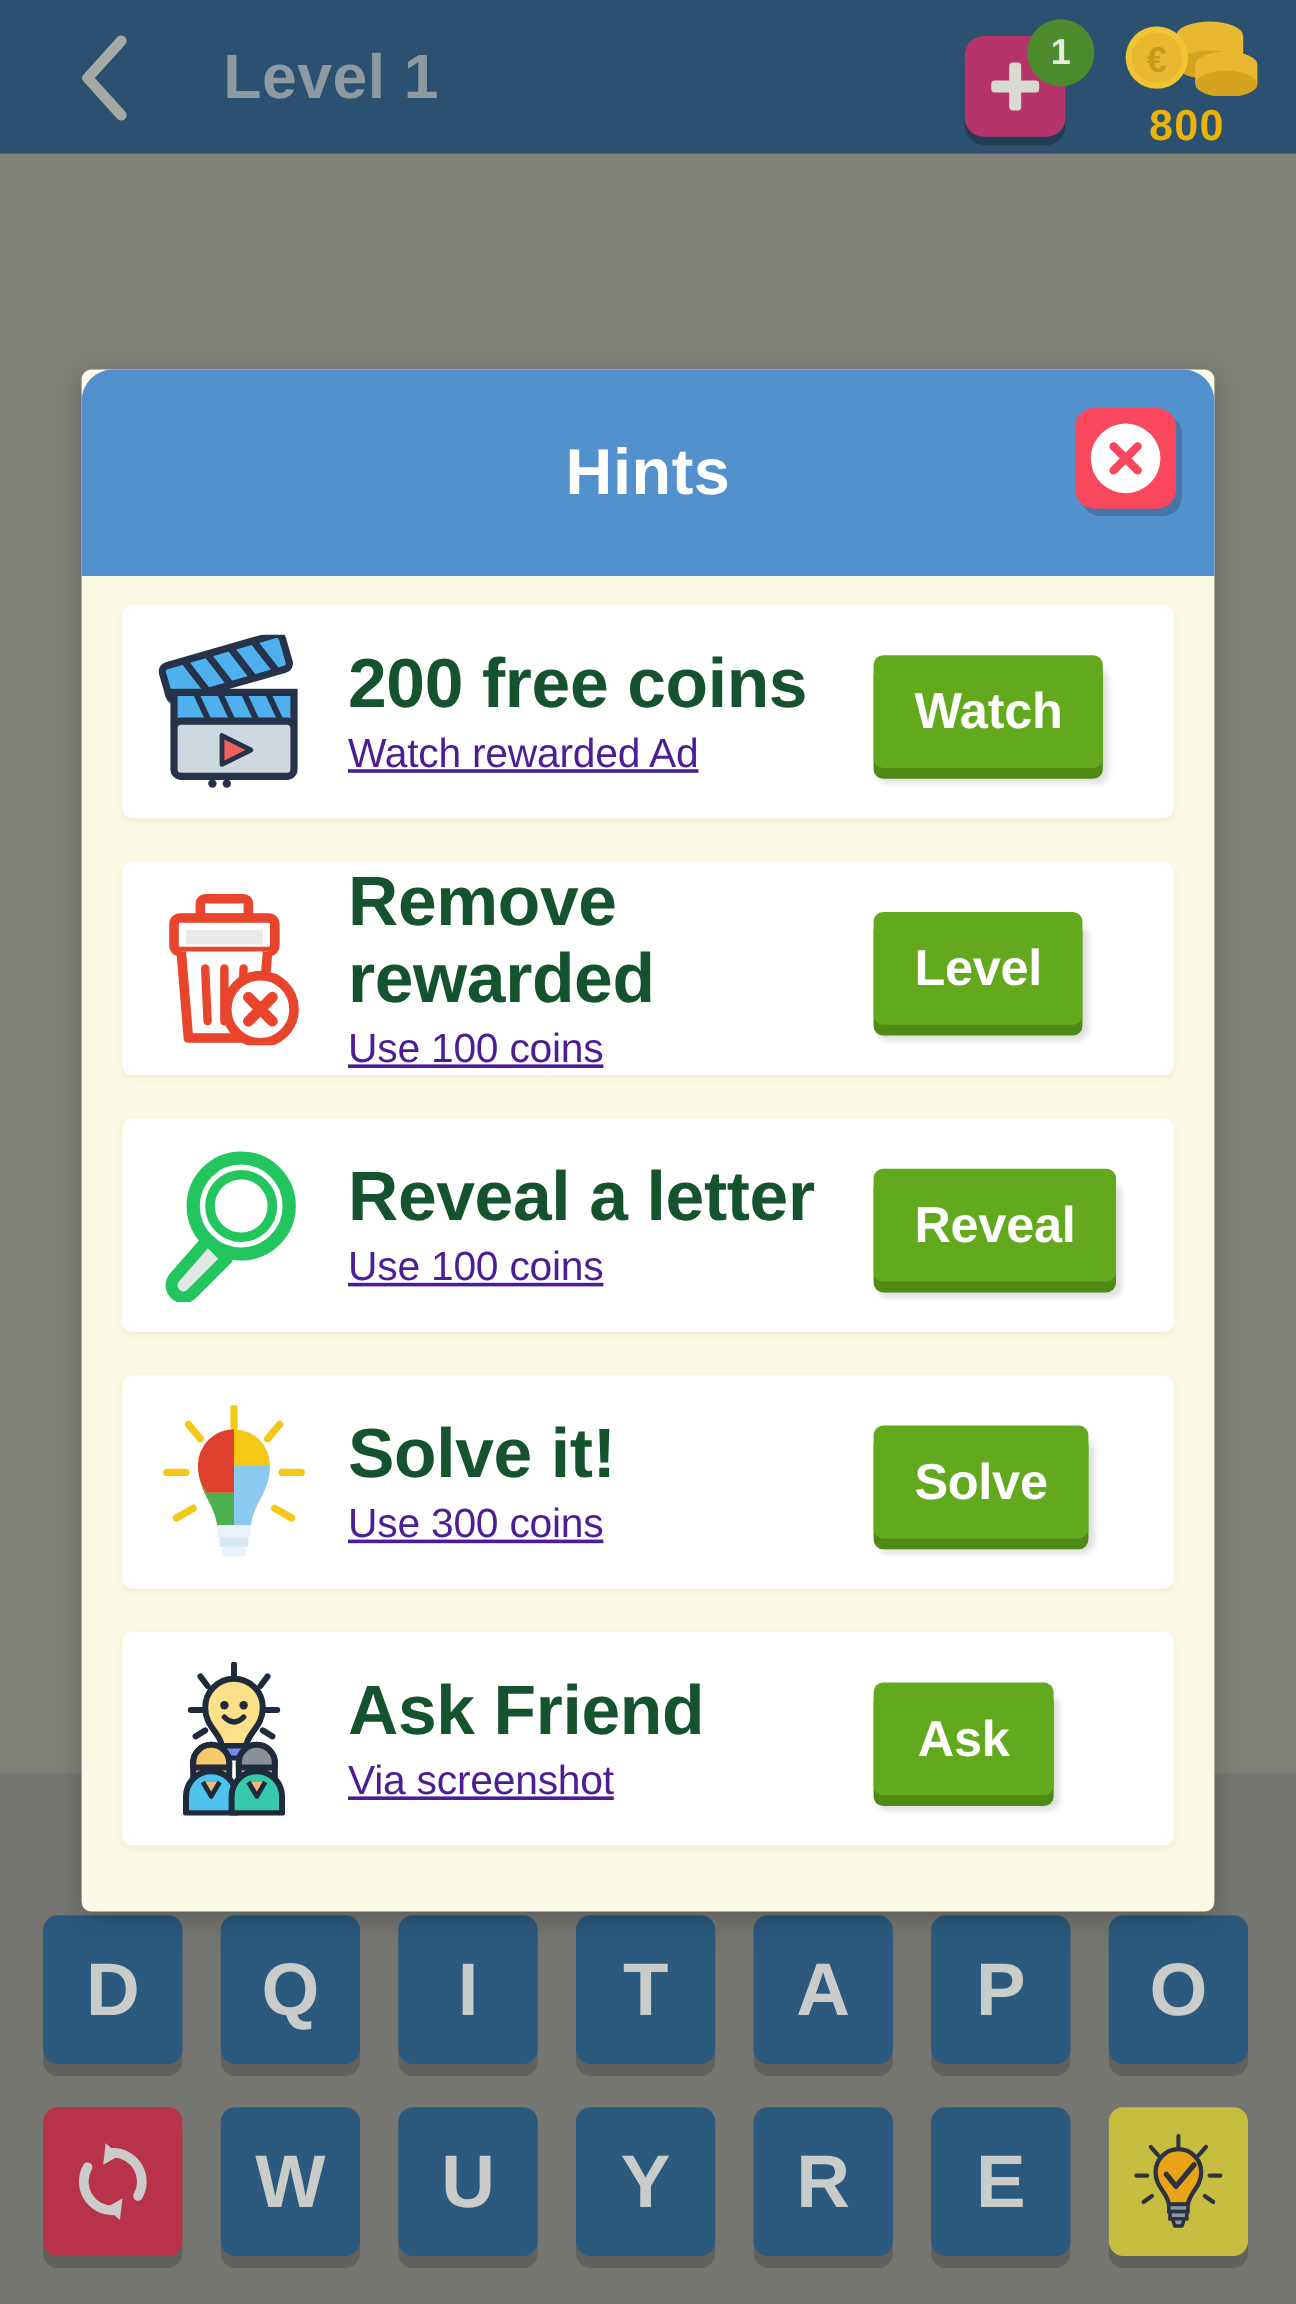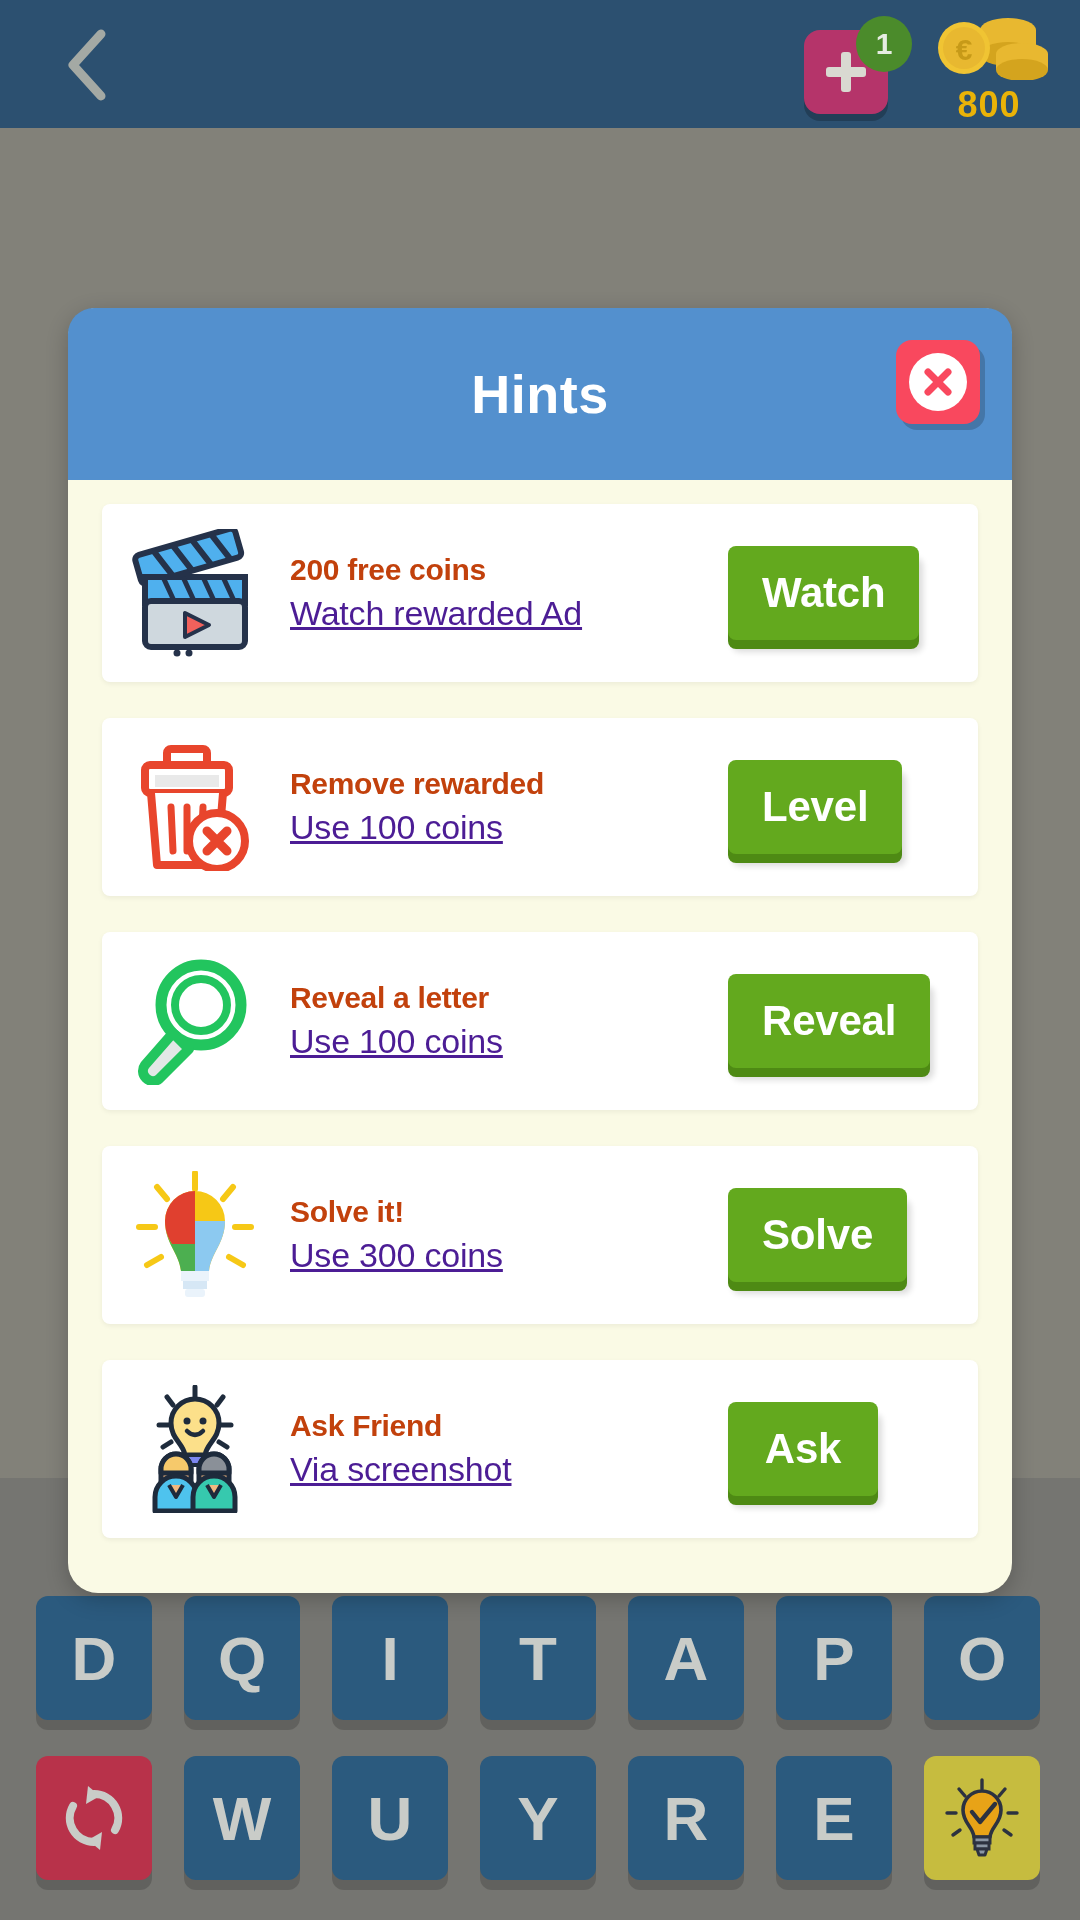--- a/index.html
+++ b/index.html
@@ -49,21 +49,21 @@
     display:flex; align-items:center; justify-content:center;
     color:#E6ECE2; font-size:30px; font-weight:bold;
   }
   #coins-wrap{ position:absolute; left:922px; top:14px; width:134px; height:110px; text-align:center; cursor:pointer; }
   #coin-icon{ width:118px; height:66px; margin:0 auto; }
   #coin-amount{ margin-top:4px; font-size:36px; font-weight:bold; color:#eab308; letter-spacing:1px; }
 
   
   #dialog{
     position:absolute; left:68px; top:308px; width:944px; height:1285px;
-    background:#FAFAE5; border-radius:30px; z-index:40;
+    background:#FAFAE5; border-radius:8px; z-index:40;
     box-shadow:0 6px 22px rgba(0,0,0,.22);
     overflow:visible;
   }
   #dialog-header{
     position:absolute; left:0; top:0; width:944px; height:172px;
     background:#5390CE; border-radius:26px 26px 0 0;
     display:flex; align-items:center; justify-content:center;
   }
   #dialog-title{ font-size:54px; font-weight:bold; color:#FFFFFF; letter-spacing:.5px; }
   #close-btn{
@@ -85,21 +85,21 @@
     margin-bottom:36px;
     display:flex; align-items:center;
     box-shadow:0 2px 5px rgba(0,0,0,.06);
   }
   .hint-card:last-child{ margin-bottom:0;margin-top:17px; }
   .hint-icon{
     width:186px; height:178px; flex:0 0 186px;
     display:flex; align-items:center; justify-content:center;
   }
   .hint-text{ flex:1 1 auto; padding-left:2px; }
-  .hint-title{ font-size:30px; font-weight:bold; color:#c2410c; line-height:1.1; letter-spacing:-.3px;}
+  .hint-title{ font-size:58px; font-weight:bold; color:#14532d; line-height:1.1; letter-spacing:-.3px;}
   .hint-sub{ font-size:34px; color:#4c1d95; margin-top:8px; letter-spacing:-.2px;text-decoration:underline;}
   .hint-action{ flex:0 0 250px; display:flex; align-items:center; justify-content:flex-start; }
   .hint-btn{
     min-width:150px; height:94px; padding:0 34px;
     background:#63A91E; border-radius:8px;
     box-shadow:0 9px 0 #4E8A14, 4px 12px 6px rgba(0,0,0,.14);
     display:flex; align-items:center; justify-content:center;
     color:#FFFFFF; font-size:42px; font-weight:bold; cursor:pointer;
     letter-spacing:-.2px;
   }
@@ -171,20 +171,21 @@
 </div>
 
 <div id="topbar">
   <div id="back-btn">
     <span>
       <svg width="48" height="74" viewBox="0 0 48 74">
         <polyline points="38,6 10,37 38,68" fill="none" stroke="#A4A9A4" stroke-width="9" stroke-linecap="round" stroke-linejoin="round"></polyline>
       </svg>
     </span>
   </div>
+  <div id="level-title">Level 1</div>
 
   <div id="plus-wrap">
     <div id="plus-btn">
       <span class="pl"></span>
     </div>
     <div id="plus-badge">1</div>
   </div>
 
   <div id="coins-wrap">
     <div id="coin-icon">

